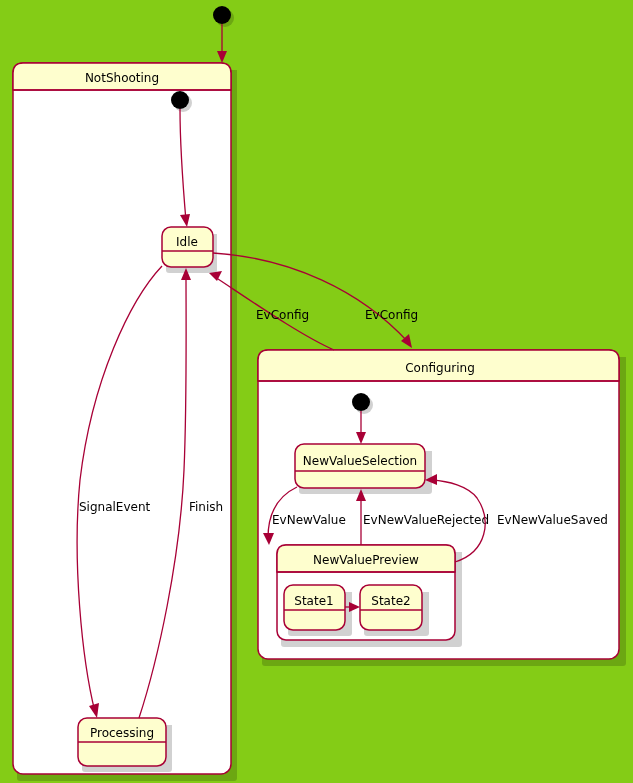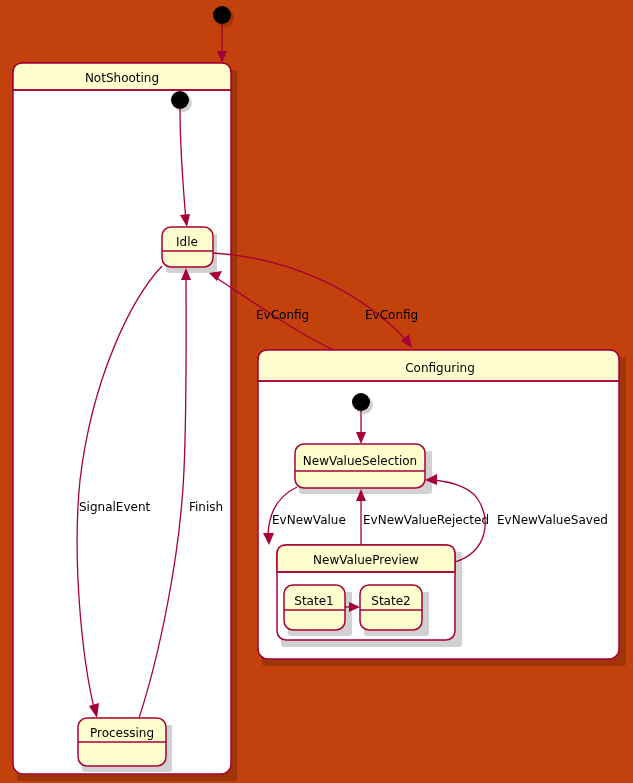--- a/index.html
+++ b/index.html
@@ -8,21 +8,21 @@
     padding: 0;
     background: #FFFFFF;
   }
   body {
     font-family: "DejaVu Sans", "Liberation Sans", sans-serif;
   }
   #diagram-canvas {
     position: relative;
     width: 633px;
     height: 783px;
-    background: #c2410c;
+    background: #84cc16;
     overflow: hidden;
   }
   #diagram-svg {
     position: absolute;
     left: 0;
     top: 0;
     width: 633px;
     height: 783px;
   }
   .state-label,

